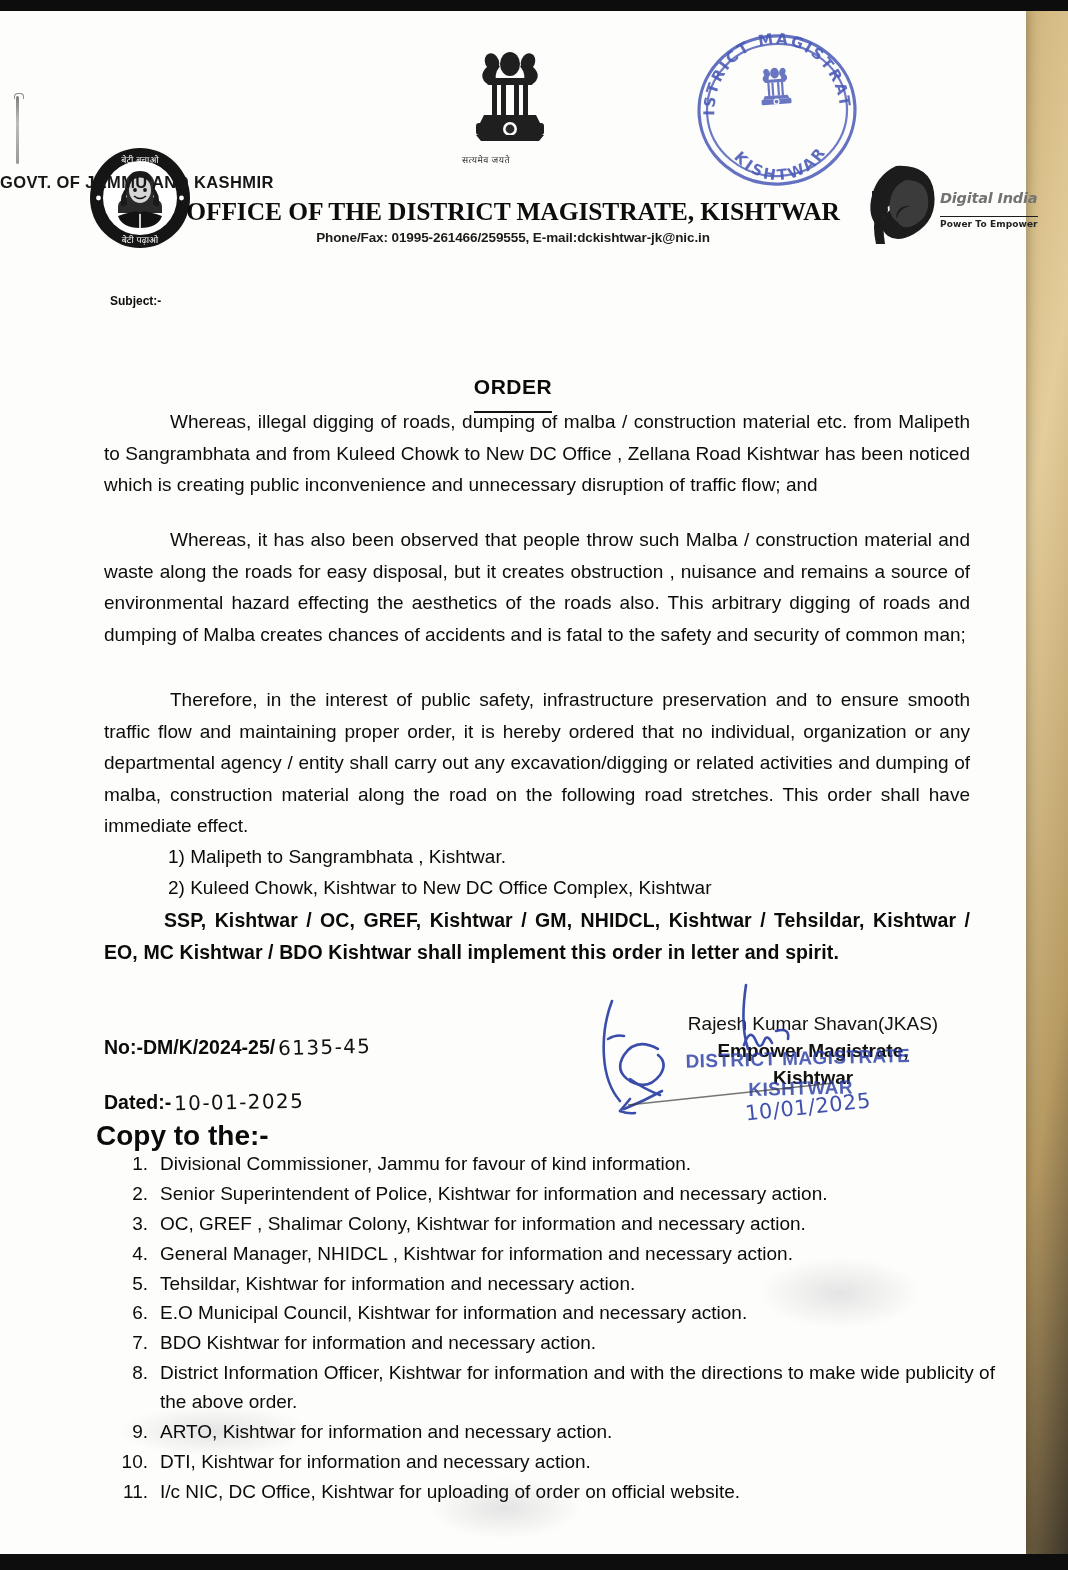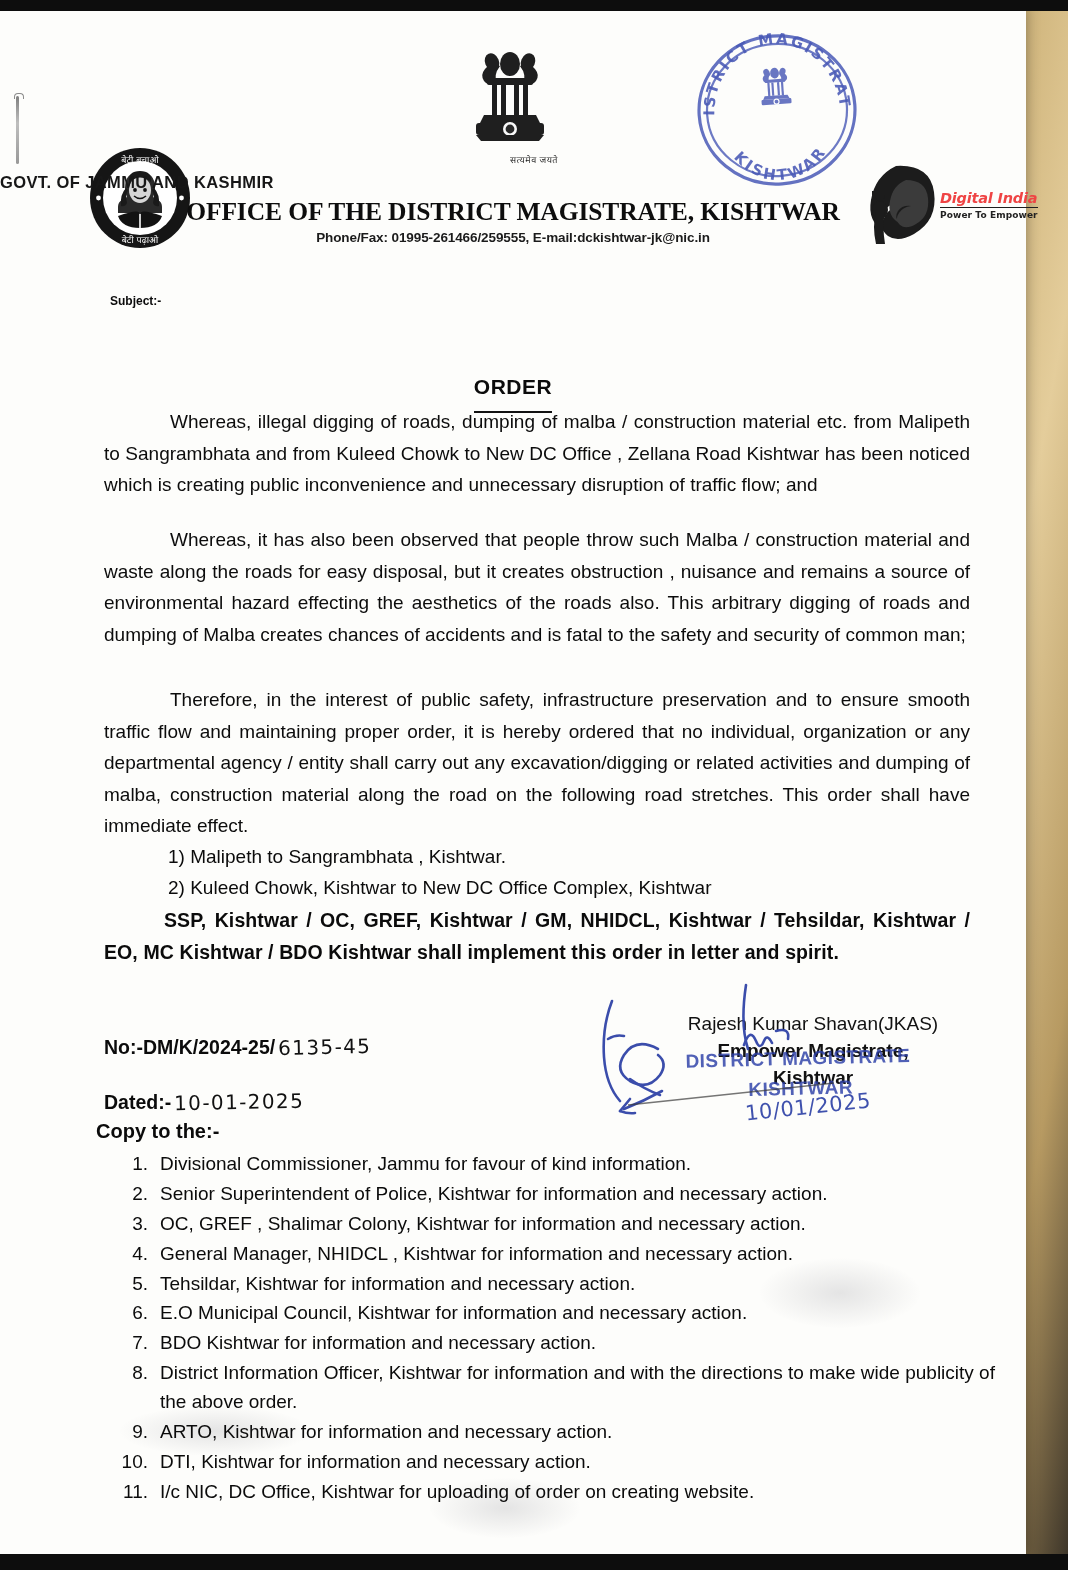--- a/index.html
+++ b/index.html
@@ -90,21 +90,21 @@
     position: absolute;
     top: 0; left: 0;
     width: 1026px;
     height: 250px;
   }
   .emblem-center {
     position: absolute;
     left: 462px;
     top: 40px;
     width: 96px;
-    text-align: right;
+    text-align: left;
   }
   .emblem-svg { display: block; }
   .emblem-motto {
     font-family: "Liberation Serif", serif;
     font-size: 9px;
     letter-spacing: 0.5px;
     color: #2a2a2a;
     margin-top: 1px;
   }
   .bbbp-logo {
@@ -125,23 +125,23 @@
     position: absolute;
     left: 78px;
     top: 30px;
     text-align: left;
   }
   .di-name {
     font-family: "DejaVu Sans", sans-serif;
     font-style: italic;
     font-weight: bold;
     font-size: 14.5px;
-    color: #ef4444;
+    color: #737373;
     border-bottom: 1.6px solid #1d1d1d;
-    padding-bottom: 1px;
+    padding-bottom: 10px;
     letter-spacing: -0.2px;
   }
   .di-tag {
     font-family: "DejaVu Sans", sans-serif;
     font-size: 9px;
     font-weight: bold;
     color: #222;
     margin-top: 2px;
     letter-spacing: 0.1px;
   }
@@ -356,21 +356,21 @@
     opacity: 0.9;
   }
 
   
   .copy-heading {
     position: absolute;
     left: 96px;
     top: 1112px;
     font-family: "Liberation Sans", sans-serif;
     font-weight: bold;
-    font-size: 20px;
+    font-size: 28px;
   }
   .copy-list {
     position: absolute;
     left: 96px;
     top: 1142px;
     width: 900px;
     margin: 0;
     padding: 0;
     list-style: none;
     font-family: "Liberation Sans", sans-serif;
@@ -604,21 +604,21 @@
           <li>
               <span class="copy-num">9.</span>
               <span class="copy-text">ARTO, Kishtwar for information and necessary action.</span>
             </li>
           <li>
               <span class="copy-num">10.</span>
               <span class="copy-text">DTI, Kishtwar for information and necessary action.</span>
             </li>
           <li>
               <span class="copy-num">11.</span>
-              <span class="copy-text">I/c NIC, DC Office, Kishtwar for uploading of order on creating website.</span>
+              <span class="copy-text">I/c NIC, DC Office, Kishtwar for uploading of order on official website.</span>
             </li>
         </ul>
 
       </div>
     </div>
   </div>
 
   <div class="top-band"></div>
   <div class="bottom-band"></div>
 </div>

